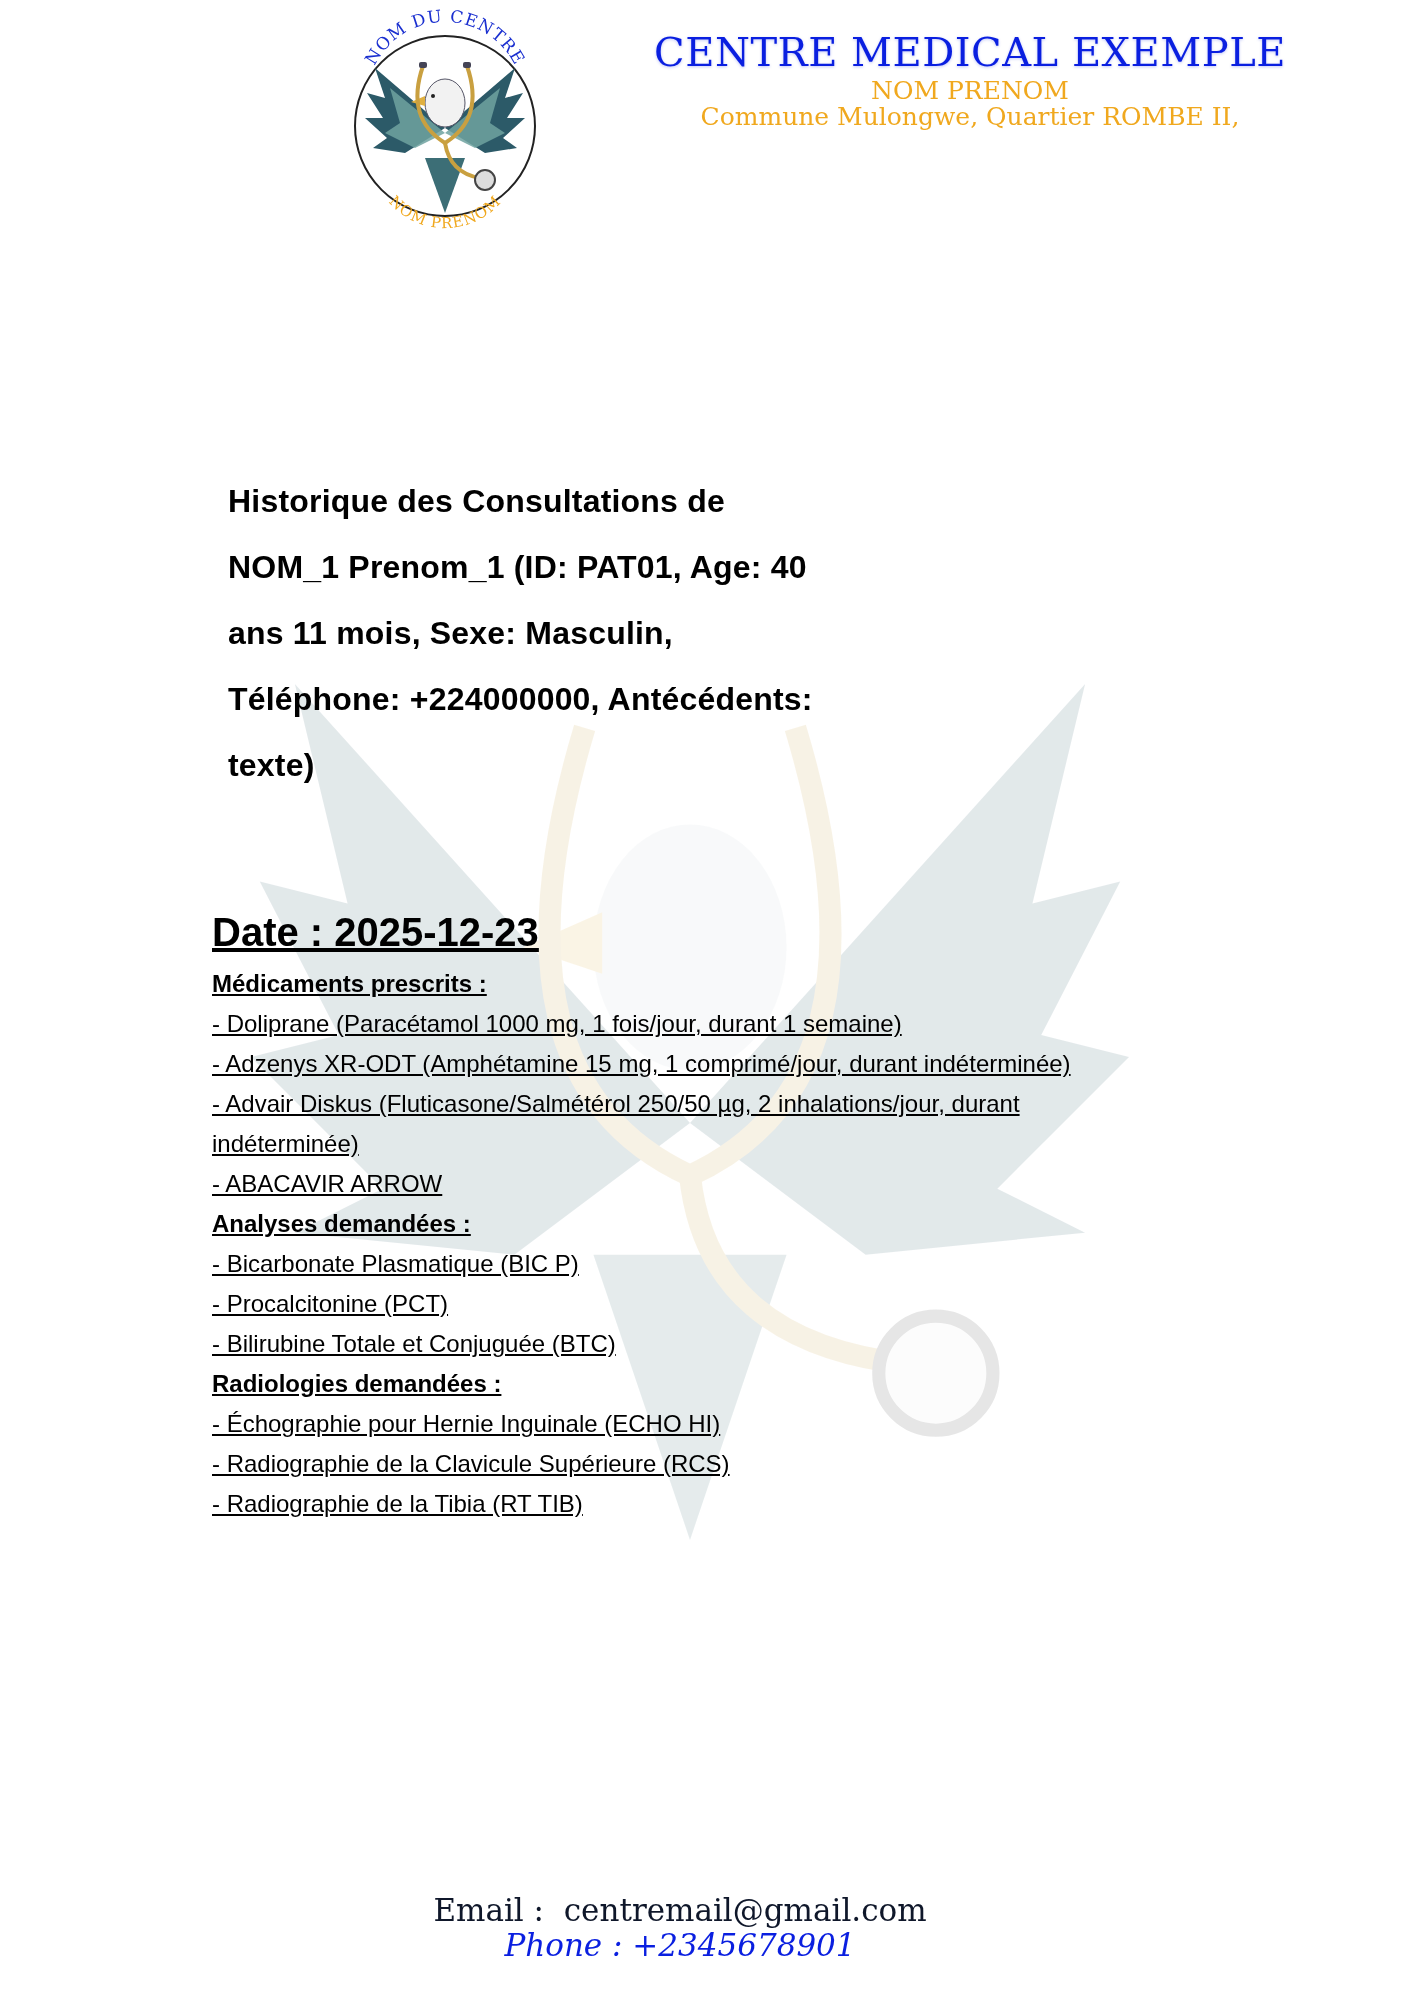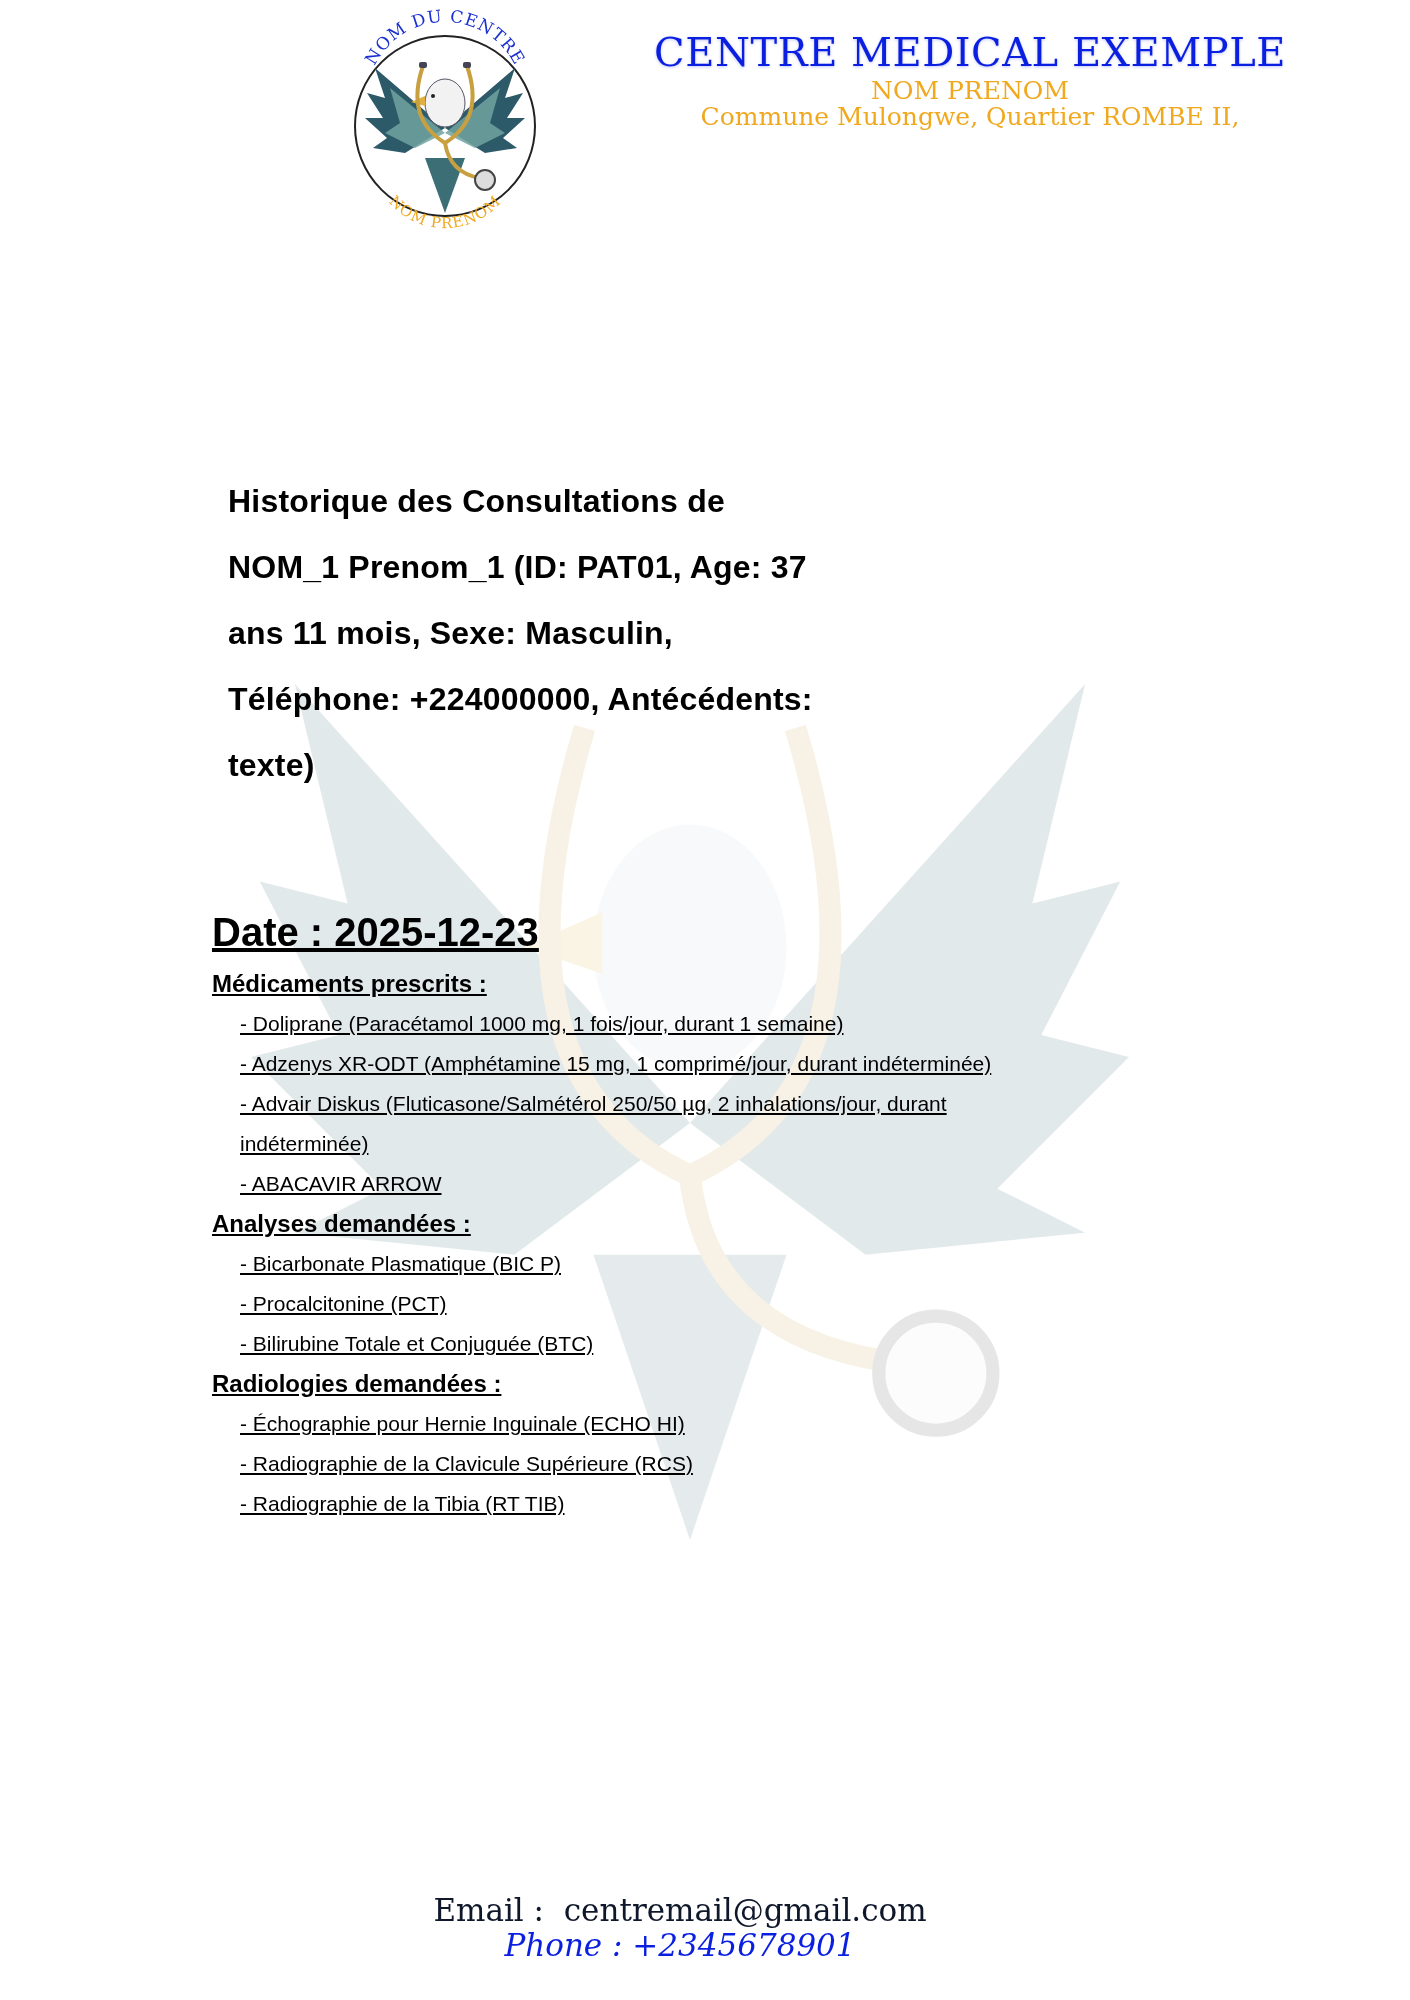--- a/index.html
+++ b/index.html
@@ -16,21 +16,21 @@
 
   
   .watermark { position: absolute; left: 250px; top: 640px; width: 880px; height: 900px; opacity: 0.13; pointer-events: none; }
 
   
   .main { position: absolute; left: 212px; top: 452px; width: 1000px; }
   .title { font-weight: bold; font-size: 32px; line-height: 66px; margin: 16px; letter-spacing: 0.2px; }
   .consult { margin-top: 110px; text-decoration: underline; }
   .date { font-weight: bold; font-size: 40px; line-height: 48px; margin: 0 0 8px 0; }
   .section-label { font-weight: bold; font-size: 24px; line-height: 40px; }
-  .item { font-size: 21px; line-height: 40px; margin-left: 28px; }
+  .item { font-size: 24px; line-height: 40px; }
 
   
   .footer { position: absolute; left: 400px; top: 1892px; width: 560px; text-align: center; font-family: "DejaVu Serif", serif; }
   .footer .email { color: #0f172a; font-size: 31px; line-height: 36px; white-space: pre; }
   .footer .phone { color: #0a1fe0; font-size: 31px; line-height: 34px; white-space: pre; font-style: italic; }
 </style>
 </head>
 <body>
 
 <div class="logo">
@@ -88,21 +88,21 @@
     <path d="M80 62 L62 70 L80 76 Z" fill="#e0b040"></path>
     <path d="M76 20 Q52 100 100 122 Q148 100 124 20" fill="none" stroke="#c9a040" stroke-width="5"></path>
     <path d="M100 122 Q104 160 150 165" fill="none" stroke="#c9a040" stroke-width="5"></path>
     <circle cx="156" cy="167" r="13" fill="#eee" stroke="#444" stroke-width="3"></circle>
   </svg>
 </div>
 
 <div class="main">
   <h1 class="title">
     <div>Historique des Consultations de</div>
-    <div>NOM_1 Prenom_1 (ID: PAT01, Age: 37</div>
+    <div>NOM_1 Prenom_1 (ID: PAT01, Age: 40</div>
     <div>ans 11 mois, Sexe: Masculin,</div>
     <div>Téléphone: +224000000, Antécédents:</div>
     <div>texte)</div>
   </h1>
 
   <div class="consult">
     <h2 class="date">Date : 2025-12-23</h2>
 
     <div>
       <div class="section-label">Médicaments prescrits :</div>

